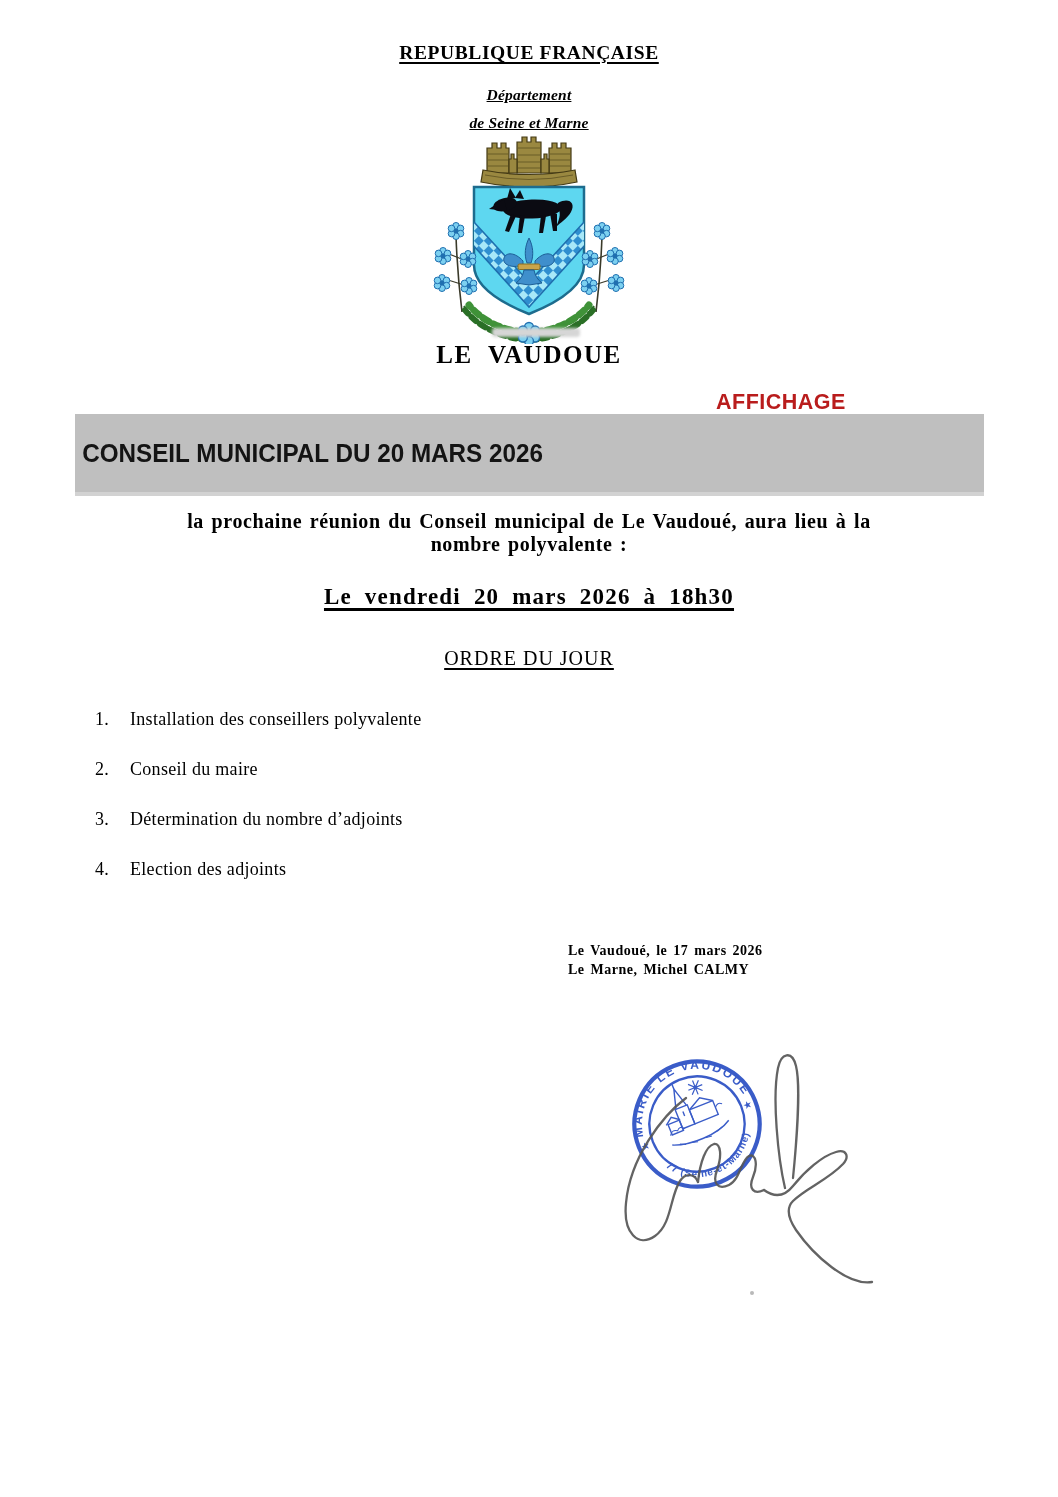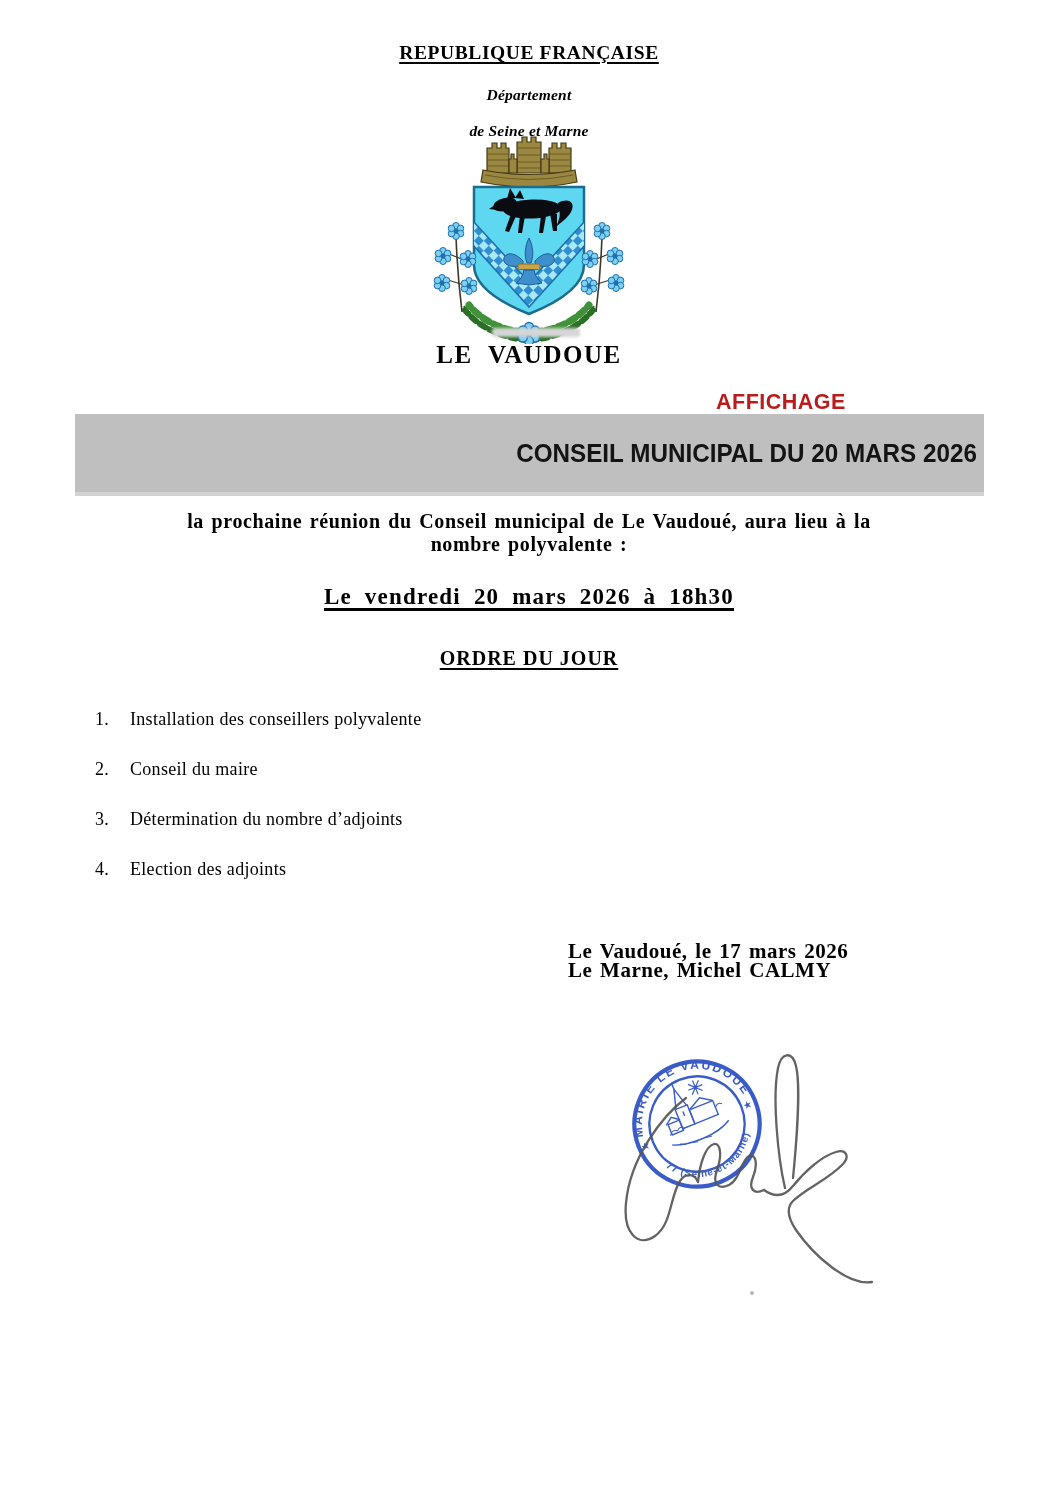--- a/index.html
+++ b/index.html
@@ -12,68 +12,68 @@
     color:#000;
   }
   .center{left:0;width:100%;text-align:center;}
   .abs{position:absolute;}
 
   .republic{
     top:42px;
     font-size:19.5px;font-weight:700;letter-spacing:.6px;
     text-decoration:underline;text-decoration-thickness:2px;text-underline-offset:3px;
   }
-  .dept{font-style:italic;font-weight:600;font-size:15.5px;letter-spacing:.2px;}
+  .dept{font-style:italic;font-weight:600;font-size:15.5px;letter-spacing:.2px;text-decoration:underline;}
   .dept1{top:86px;}
-  .dept2{top:122px;text-align:center;}
+  .dept2{top:114px;text-align:center;}
 
   .arms{left:419px;top:132px;}
 
   .smudge{left:492px;top:328px;width:88px;height:9px;background:#d6d6d6;filter:blur(1.5px);border-radius:3px;}
 
   .commune{
     top:341px;
     font-size:25px;font-weight:700;letter-spacing:1.5px;word-spacing:8px;
   }
   .affichage{
     left:716px;top:390px;
     font-family:"Liberation Sans", sans-serif;
     font-size:21.5px;font-weight:700;letter-spacing:.5px;color:#b91c1c;
   }
   .banner{
     left:75px;top:414px;width:909px;height:78px;
     background:#bfbfbf;
     border-bottom:4px solid #d2d2d2;
-    display:flex;align-items:center;justify-content:flex-end;
+    display:flex;align-items:center;justify-content:flex-start;
   }
   .banner-title{
     font-family:"Liberation Sans", sans-serif;
     font-size:25px;font-weight:700;color:#141414;letter-spacing:0px;
     transform:scaleX(.97);
   }
   .intro{
     top:510px;
     font-size:20px;font-weight:600;line-height:23px;letter-spacing:.6px;word-spacing:2px;
   }
   .meeting{
     top:584px;
     font-size:23px;font-weight:700;letter-spacing:1.2px;word-spacing:6px;
     text-decoration:underline;text-decoration-thickness:2.5px;text-underline-offset:4px;
   }
   .agenda-heading{
     top:647px;
-    font-size:20px;font-weight:700;letter-spacing:1px;
+    font-size:20px;font-weight:400;letter-spacing:1px;
     text-decoration:underline;text-decoration-thickness:2px;text-underline-offset:3px;
   }
   .agenda{left:95px;top:709px;width:600px;}
   .agenda-item{display:flex;height:50px;font-size:18px;letter-spacing:.3px;}
   .agenda-item .num{width:35px;}
   .closing{
     left:568px;top:942px;
-    font-size:21px;font-weight:700;line-height:18.5px;letter-spacing:.5px;word-spacing:2px;
+    font-size:14px;font-weight:700;line-height:18.5px;letter-spacing:.5px;word-spacing:2px;
   }
   .stamp{left:627px;top:1054px;opacity:.92;}
   .sig{left:600px;top:1038px;}
   .ink-dot{left:750px;top:1291px;width:4px;height:4px;border-radius:50%;background:#b9b9b9;}
 </style>
 </head>
 <body>
 
 <div class="page">
 

